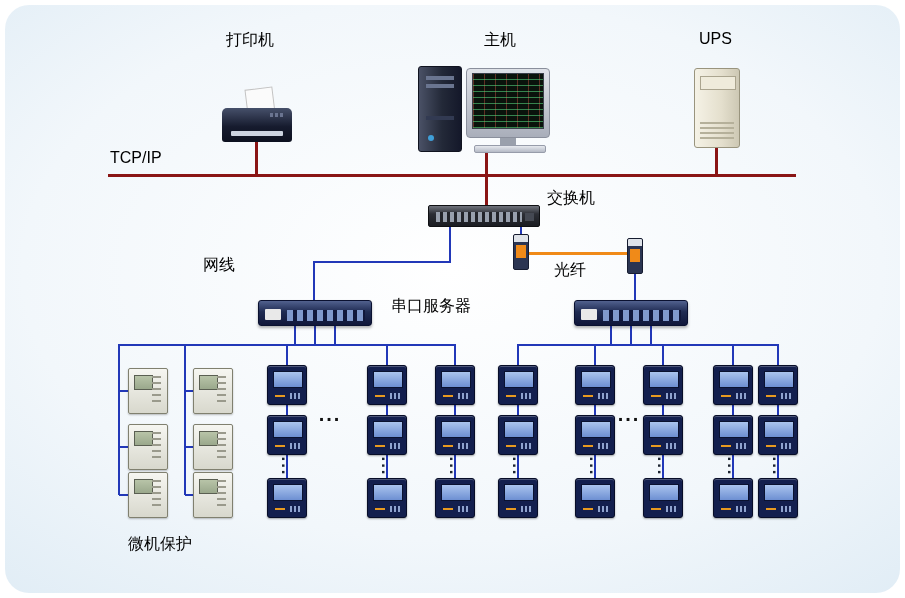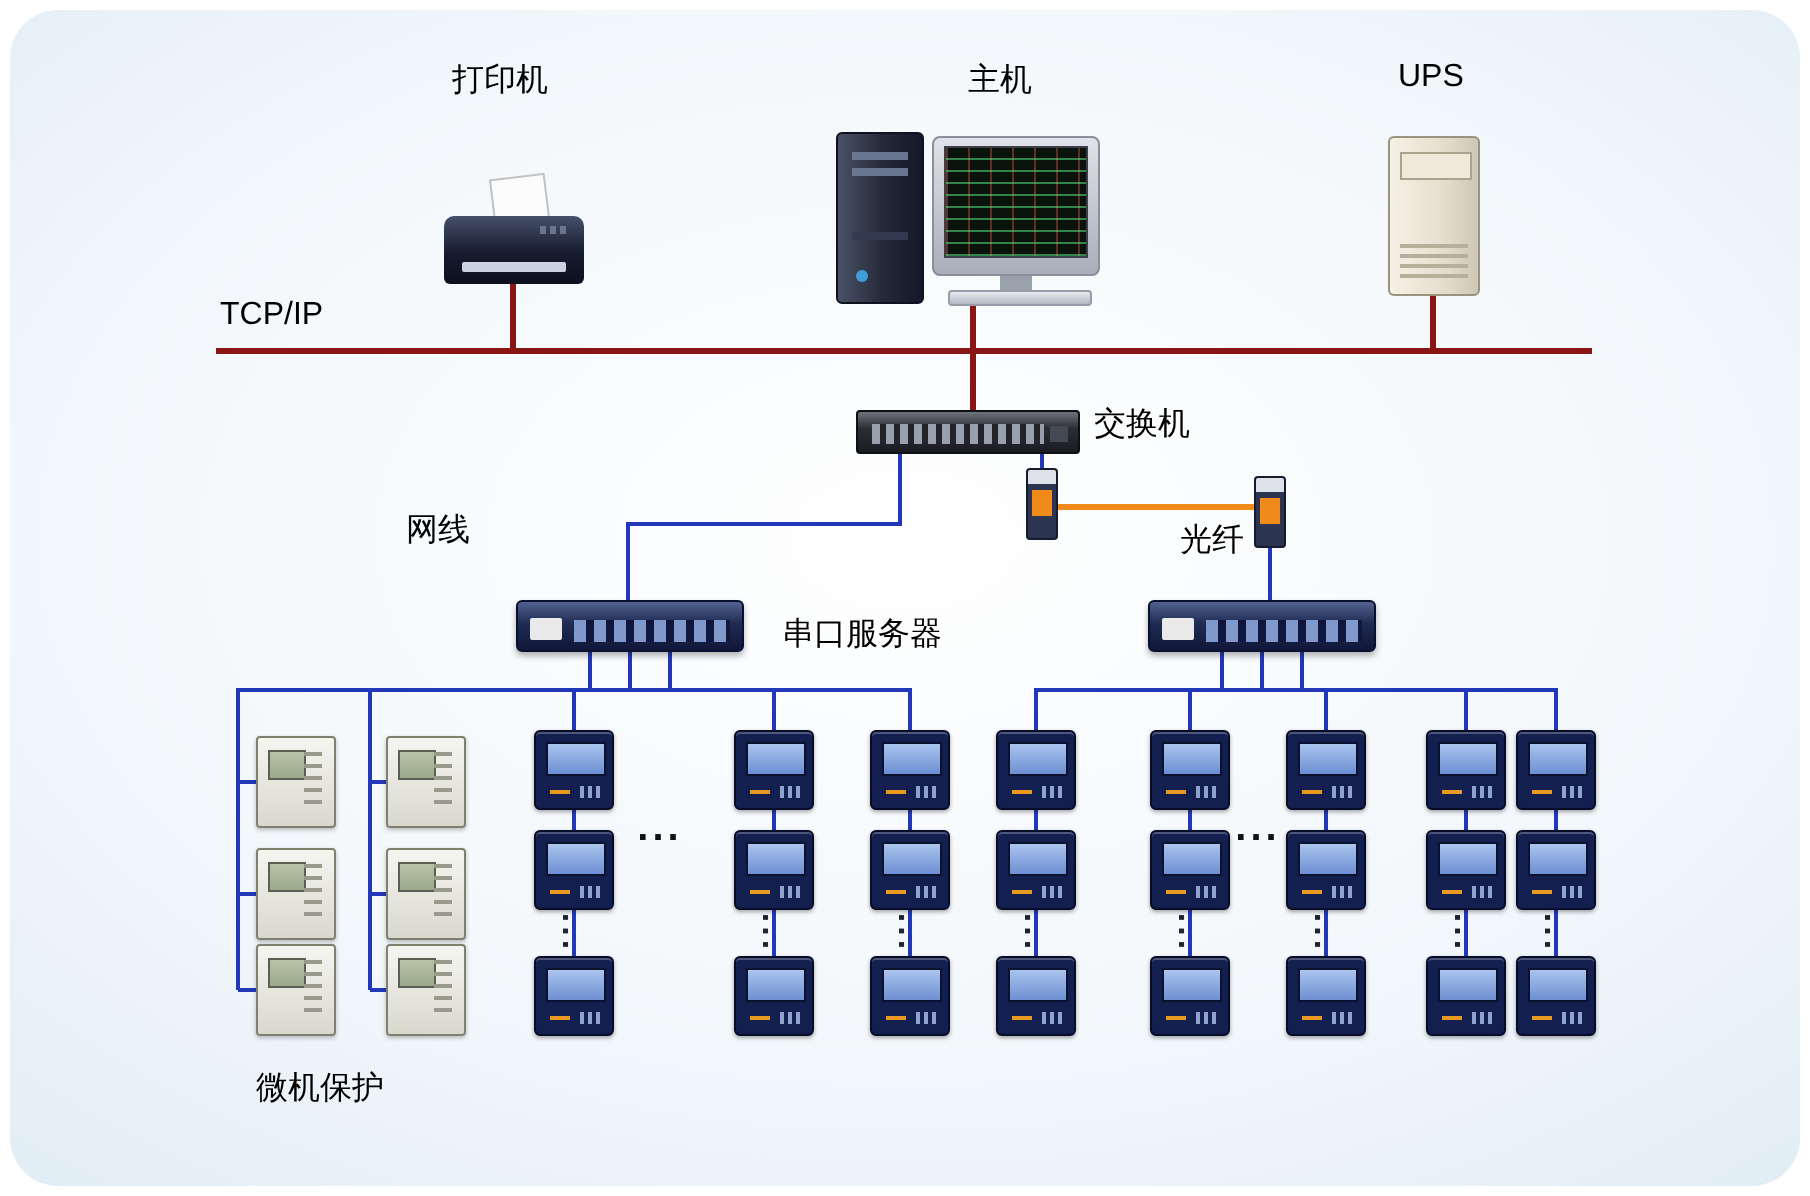--- a/index.html
+++ b/index.html
@@ -105,24 +105,24 @@
       <div class="ln blue" style="left: 594px; top: 344px; width: 2px; height: 154px;"></div>
       <div class="ln blue" style="left: 662px; top: 344px; width: 2px; height: 154px;"></div>
       <div class="ln blue" style="left: 732px; top: 344px; width: 2px; height: 154px;"></div>
       <div class="ln blue" style="left: 777px; top: 344px; width: 2px; height: 154px;"></div>
     </div>
 
   <span class="lbl" style="left:226px;top:30px">打印机</span>
   <span class="lbl" style="left:484px;top:30px">主机</span>
   <span class="lbl" style="left:699px;top:30px">UPS</span>
   <span class="lbl" style="left:110px;top:149px">TCP/IP</span>
-  <span class="lbl" style="left:547px;top:202px">交换机</span>
+  <span class="lbl" style="left:547px;top:188px">交换机</span>
   <span class="lbl" style="left:203px;top:255px">网线</span>
-  <span class="lbl" style="left:590px;top:260px">光纤</span>
-  <span class="lbl" style="left:391px;top:307px">串口服务器</span>
+  <span class="lbl" style="left:554px;top:260px">光纤</span>
+  <span class="lbl" style="left:391px;top:296px">串口服务器</span>
   <span class="lbl" style="left:128px;top:534px">微机保护</span>
 
   <span class="hdots" style="left:308px;top:404px">...</span>
   <span class="hdots" style="left:607px;top:404px">...</span>
 
   <div class="printer">
     <div class="paper"></div>
     <div class="pbody"></div>
   </div>
 

